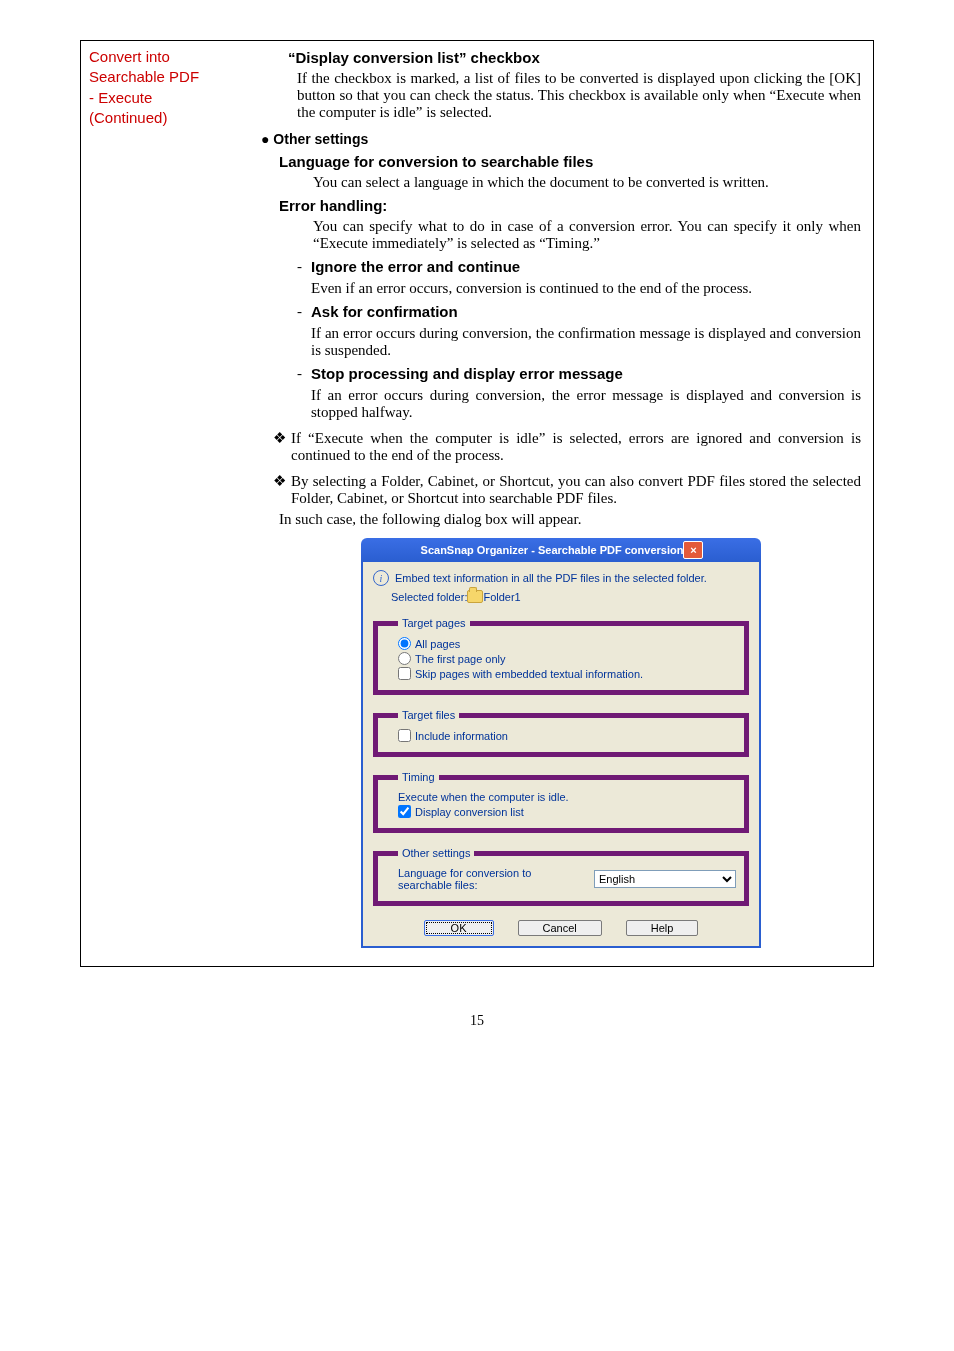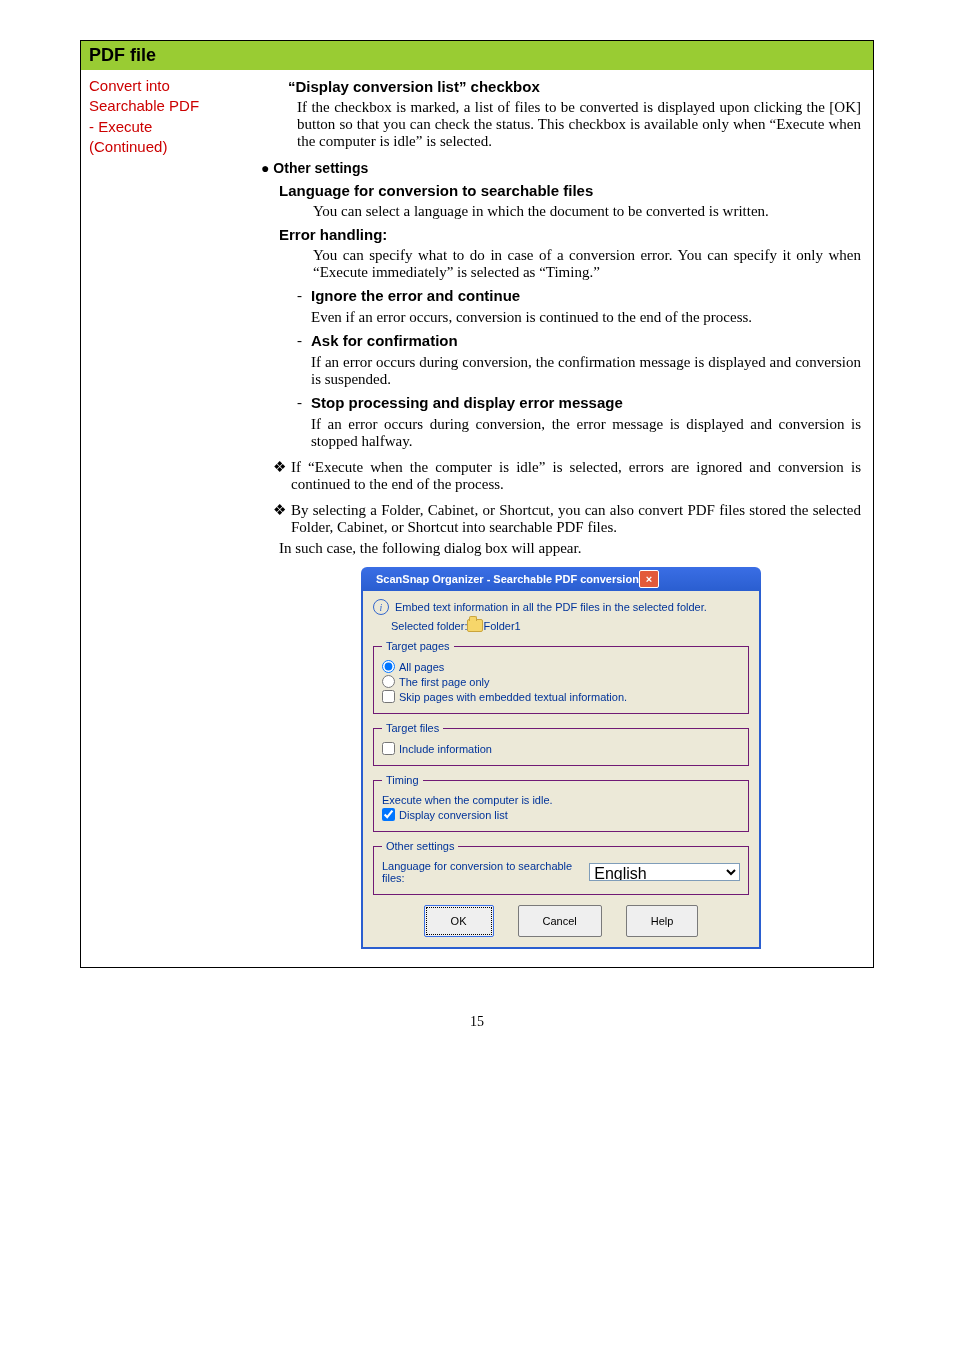--- a/index.html
+++ b/index.html
@@ -99,24 +99,24 @@
   
   .dialog-wrap {
     margin: 10px auto 6px auto;
     width: 400px;
     font-family: Tahoma, Arial, sans-serif;
     font-size: 11px;
   }
   .dlg-titlebar {
     display: flex;
     align-items: center;
-    justify-content: flex-start;
+    justify-content: center;
     background: linear-gradient(#3a6ee5, #2a5ed0);
     color: #fff;
-    padding: 3px 4px 3px 15px;
+    padding: 3px 4px 3px 6px;
     border-top-left-radius: 6px;
     border-top-right-radius: 6px;
     font-weight: bold;
   }
   .dlg-close {
     width: 18px;
     height: 16px;
     background: #e35a3a;
     border: 1px solid #fff;
     border-radius: 2px;
@@ -157,49 +157,49 @@
     align-items: center;
     gap: 0;
   }
   .folder-icon {
     width: 14px; height: 11px; background: #f6d66a; border: 1px solid #caa43c; border-radius: 2px; position: relative;
   }
   .folder-icon::before {
     content: ""; position: absolute; top: -4px; left: 1px; width: 6px; height: 4px; background: #f6d66a; border: 1px solid #caa43c; border-bottom: none; border-radius: 2px 2px 0 0;
   }
   fieldset.dlg-fs {
-    border: 1px solid #701a75;
-    margin: 8px 0;
-    padding: 6px 8px 8px 8px;
+    border: 5px solid #701a75;
+    margin: 14px 0;
+    padding: 6px 8px 8px 20px;
     color: #003399;
   }
   fieldset.dlg-fs legend {
     color: #003399;
     padding: 0 4px;
   }
   .dlg-row { margin: 2px 0; display: flex; align-items: center; gap: 4px; }
   .dlg-select {
     border: 1px solid #7f9db9;
     background: #fff;
     color: #000;
     font-family: Tahoma, Arial, sans-serif;
-    font-size: 16px;
+    font-size: 11px;
     height: 18px;
     width: 170px;
     margin-left: 12px;
   }
   .dlg-buttons {
     display: flex;
     justify-content: center;
     gap: 24px;
     margin-top: 10px;
   }
   .dlg-btn {
     min-width: 70px;
-    height: 32px;
+    height: 16px;
     border: 1px solid #7a7a7a;
     background: #efefef;
     font-family: Tahoma, Arial, sans-serif;
     font-size: 11px;
     color: #000;
     border-radius: 2px;
     padding: 0 24px;
   }
   .dlg-btn.focus {
     outline: 1px dotted #000;
@@ -211,23 +211,20 @@
     margin-top: 46px;
     font-size: 14px;
   }
   input[type=radio], input[type=checkbox] { margin: 0; }
 </style>
 </head>
 <body>
 
 <table class="outer-box" cellspacing="0" cellpadding="0">
   <tbody>
-      <tr class="header-row">
-    <td colspan="2">PDF file</td>
-  </tr>
   <tr class="content-row">
     <td class="left-col">
       <div>Convert into</div>
       <div>Searchable PDF</div>
       <div>- Execute</div>
       <div>(Continued)</div>
     </td>
     <td class="right-col">
 
       <div class="h-sub1">“Display conversion list” checkbox</div>

